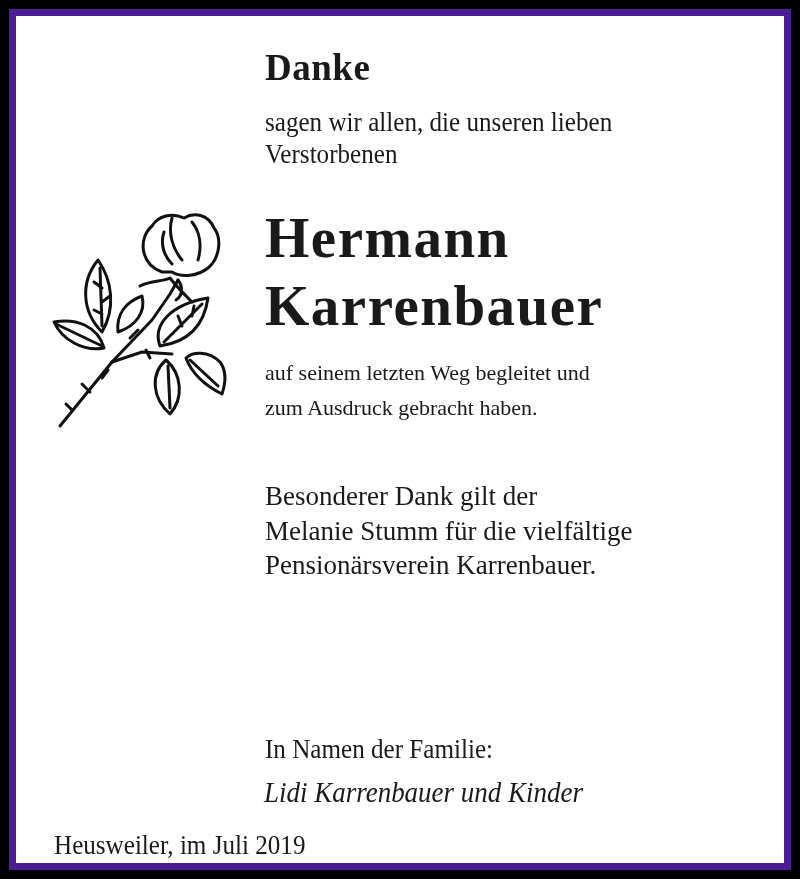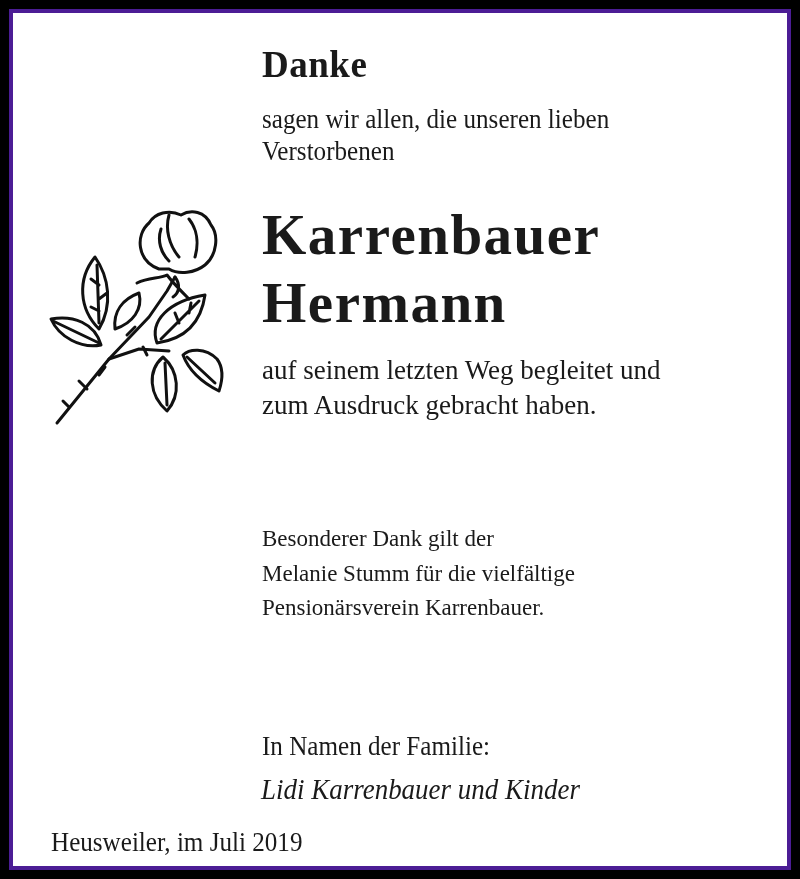--- a/index.html
+++ b/index.html
@@ -1,26 +1,26 @@
 <!DOCTYPE html>
 <html><head>
 <meta charset="utf-8">
 <style>
   html, body { margin:0; padding:0; }
   body { width:800px; height:879px; background:#000; position:relative; overflow:hidden; }
   .frame {
     position:absolute; left:9px; top:9px; width:782px; height:861px;
-    background:#fff; box-sizing:border-box; border:4px solid #4c1d95;
+    background:#fff; box-sizing:border-box; border:7px solid #4c1d95;
   }
   .txt { position:absolute; font-family:"Liberation Serif","DejaVu Serif",serif; color:#1a1a1a; white-space:nowrap; }
   .danke { left:249px; top:30px; font-size:37px; font-weight:bold; letter-spacing:0.5px; }
   .intro { left:249px; top:90px; font-size:27px; line-height:32px; transform:scaleX(0.93); transform-origin:left top; }
   .name { left:249px; top:188px; font-size:57px; font-weight:bold; line-height:68px; letter-spacing:1.5px; }
-  .body1 { left:249px; top:340px; font-size:27px; line-height:34.5px; }
-  .body2 { left:249px; top:463px; font-size:23px; line-height:34.5px;margin-top:46px; }
+  .body1 { left:249px; top:340px; font-size:22px; line-height:34.5px; }
+  .body2 { left:249px; top:463px; font-size:27px; line-height:34.5px; }
   .family { left:249px; top:718px; font-size:27px; transform:scaleX(0.93); transform-origin:left top; }
   .signers { left:248px; top:760px; font-size:29px; font-style:italic; transform:scaleX(0.93); transform-origin:left top; }
   .place { left:38px; top:814px; font-size:27px; transform:scaleX(0.93); transform-origin:left top; }
   .line { display:block; }
   .rose { position:absolute; left:26px; top:186px; width:210px; height:232px; }
 </style>
 </head>
 <body>
 
 <div class="frame">
@@ -53,22 +53,22 @@
   </svg>
 
   <div class="txt danke">Danke</div>
 
   <div class="txt intro">
     <span class="line">sagen wir allen, die unseren lieben</span>
     <span class="line">Verstorbenen</span>
   </div>
 
   <div class="txt name">
+    <span class="line">Hermann</span>
     <span class="line">Karrenbauer</span>
-    <span class="line">Hermann</span>
   </div>
 
   <div class="txt body1">
     <span class="line">auf seinem letzten Weg begleitet und</span>
     <span class="line">zum Ausdruck gebracht haben.</span>
   </div>
 
   <div class="txt body2">
     <span class="line">Besonderer Dank gilt der</span>
     <span class="line">Melanie Stumm für die vielfältige</span>

